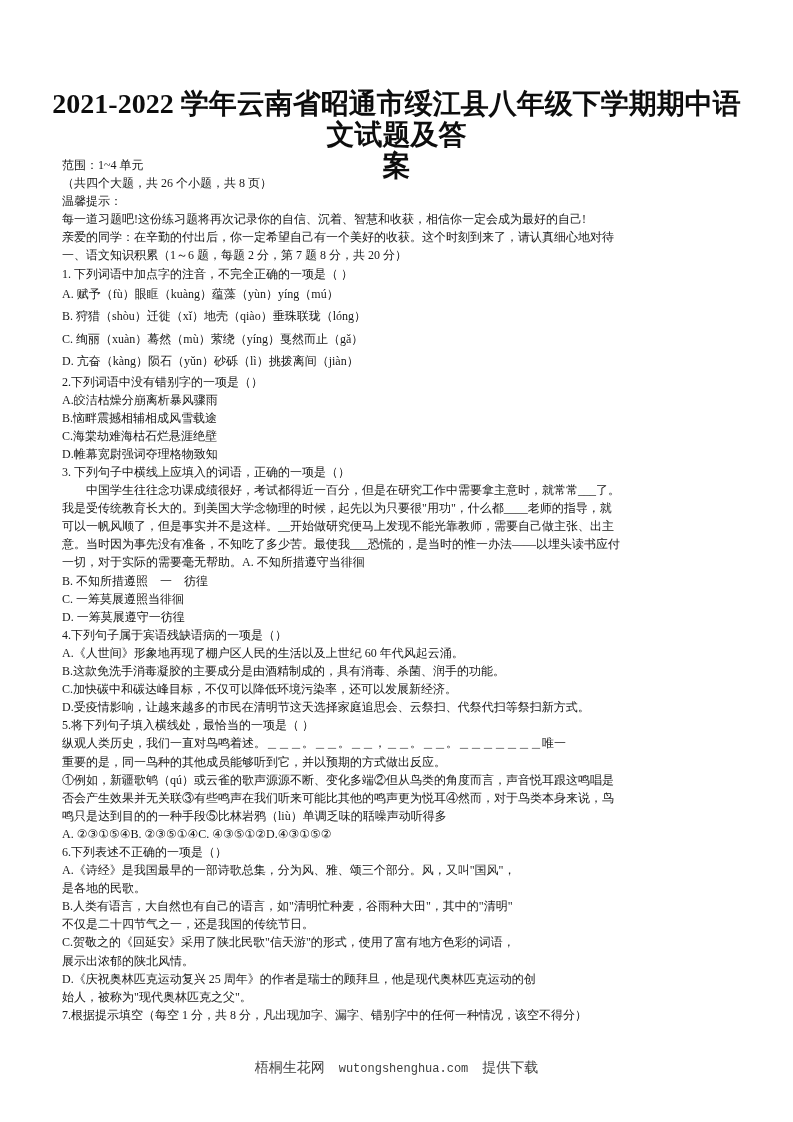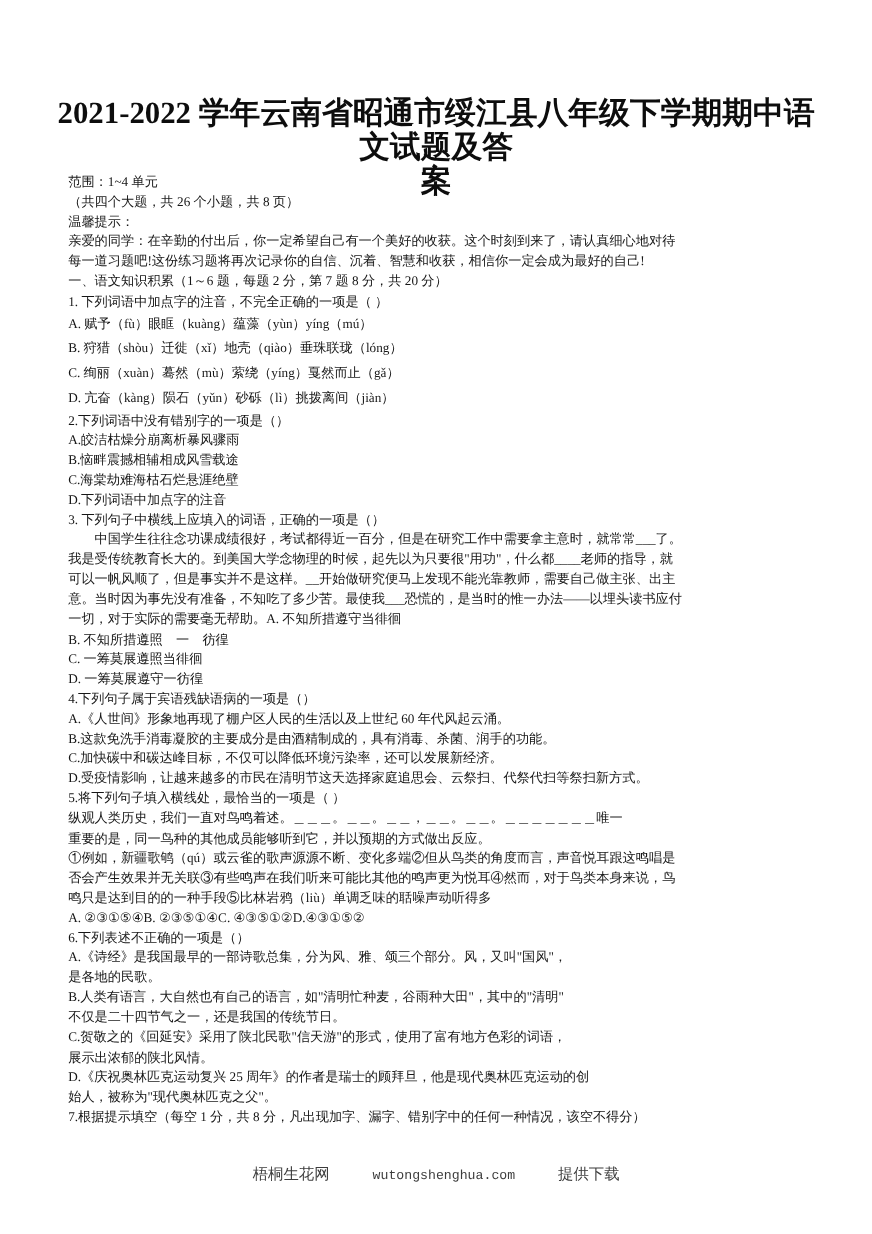--- a/index.html
+++ b/index.html
@@ -34,52 +34,52 @@
     white-space: nowrap;
   }
   .line.indent { text-indent: 2em; }
   .line.spaced { padding: 2.2px 0; }
   .footer {
     position: absolute;
     left: 0; right: 0; top: 1059px;
     display: flex;
     justify-content: center;
     align-items: baseline;
-    gap: 39px;
+    gap: 14px;
     font-size: 14px;
     color: #3c3c3c;
   }
   .footer .url {
     font-family: Liberation Mono, monospace;
     font-size: 12px;
   }
 </style>
 </head>
 <body>
 
 <div class="page">
   <h1 class="title"><span>2021-2022 学年云南省昭通市绥江县八年级下学期期中语文试题及答</span><br><span>案</span></h1>
 
   <div class="doc-body" id="doc-lines">
       <div class="line">范围：1~4 单元</div>
       <div class="line">（共四个大题，共 26 个小题，共 8 页）</div>
       <div class="line">温馨提示：</div>
+      <div class="line">每一道习题吧!这份练习题将再次记录你的自信、沉着、智慧和收获，相信你一定会成为最好的自己!</div>
       <div class="line">亲爱的同学：在辛勤的付出后，你一定希望自己有一个美好的收获。这个时刻到来了，请认真细心地对待</div>
-      <div class="line">每一道习题吧!这份练习题将再次记录你的自信、沉着、智慧和收获，相信你一定会成为最好的自己!</div>
       <div class="line">一、语文知识积累（1～6 题，每题 2 分，第 7 题 8 分，共 20 分）</div>
       <div class="line">1. 下列词语中加点字的注音，不完全正确的一项是（ ）</div>
       <div class="line spaced">A. 赋予（fù）眼眶（kuàng）蕴藻（yùn）yíng（mú）</div>
       <div class="line spaced">B. 狩猎（shòu）迁徙（xǐ）地壳（qiào）垂珠联珑（lóng）</div>
       <div class="line spaced">C. 绚丽（xuàn）蓦然（mù）萦绕（yíng）戛然而止（gǎ）</div>
       <div class="line spaced">D. 亢奋（kàng）陨石（yǔn）砂砾（lì）挑拨离间（jiàn）</div>
       <div class="line">2.下列词语中没有错别字的一项是（）</div>
       <div class="line">A.皎洁枯燥分崩离析暴风骤雨</div>
       <div class="line">B.恼畔震撼相辅相成风雪载途</div>
       <div class="line">C.海棠劫难海枯石烂悬涯绝壁</div>
-      <div class="line">D.下列词语中加点字的注音</div>
+      <div class="line">D.帷幕宽尉强词夺理格物致知</div>
       <div class="line">3.  下列句子中横线上应填入的词语，正确的一项是（）</div>
       <div class="line indent">中国学生往往念功课成绩很好，考试都得近一百分，但是在研究工作中需要拿主意时，就常常___了。</div>
       <div class="line">我是受传统教育长大的。到美国大学念物理的时候，起先以为只要很"用功"，什么都____老师的指导，就</div>
       <div class="line">可以一帆风顺了，但是事实并不是这样。__开始做研究便马上发现不能光靠教师，需要自己做主张、出主</div>
       <div class="line">意。当时因为事先没有准备，不知吃了多少苦。最使我___恐慌的，是当时的惟一办法——以埋头读书应付</div>
       <div class="line">一切，对于实际的需要毫无帮助。A.  不知所措遵守当徘徊</div>
       <div class="line">B.  不知所措遵照　一　彷徨</div>
       <div class="line">C.  一筹莫展遵照当徘徊</div>
       <div class="line">D.  一筹莫展遵守一彷徨</div>
       <div class="line">4.下列句子属于宾语残缺语病的一项是（）</div>

